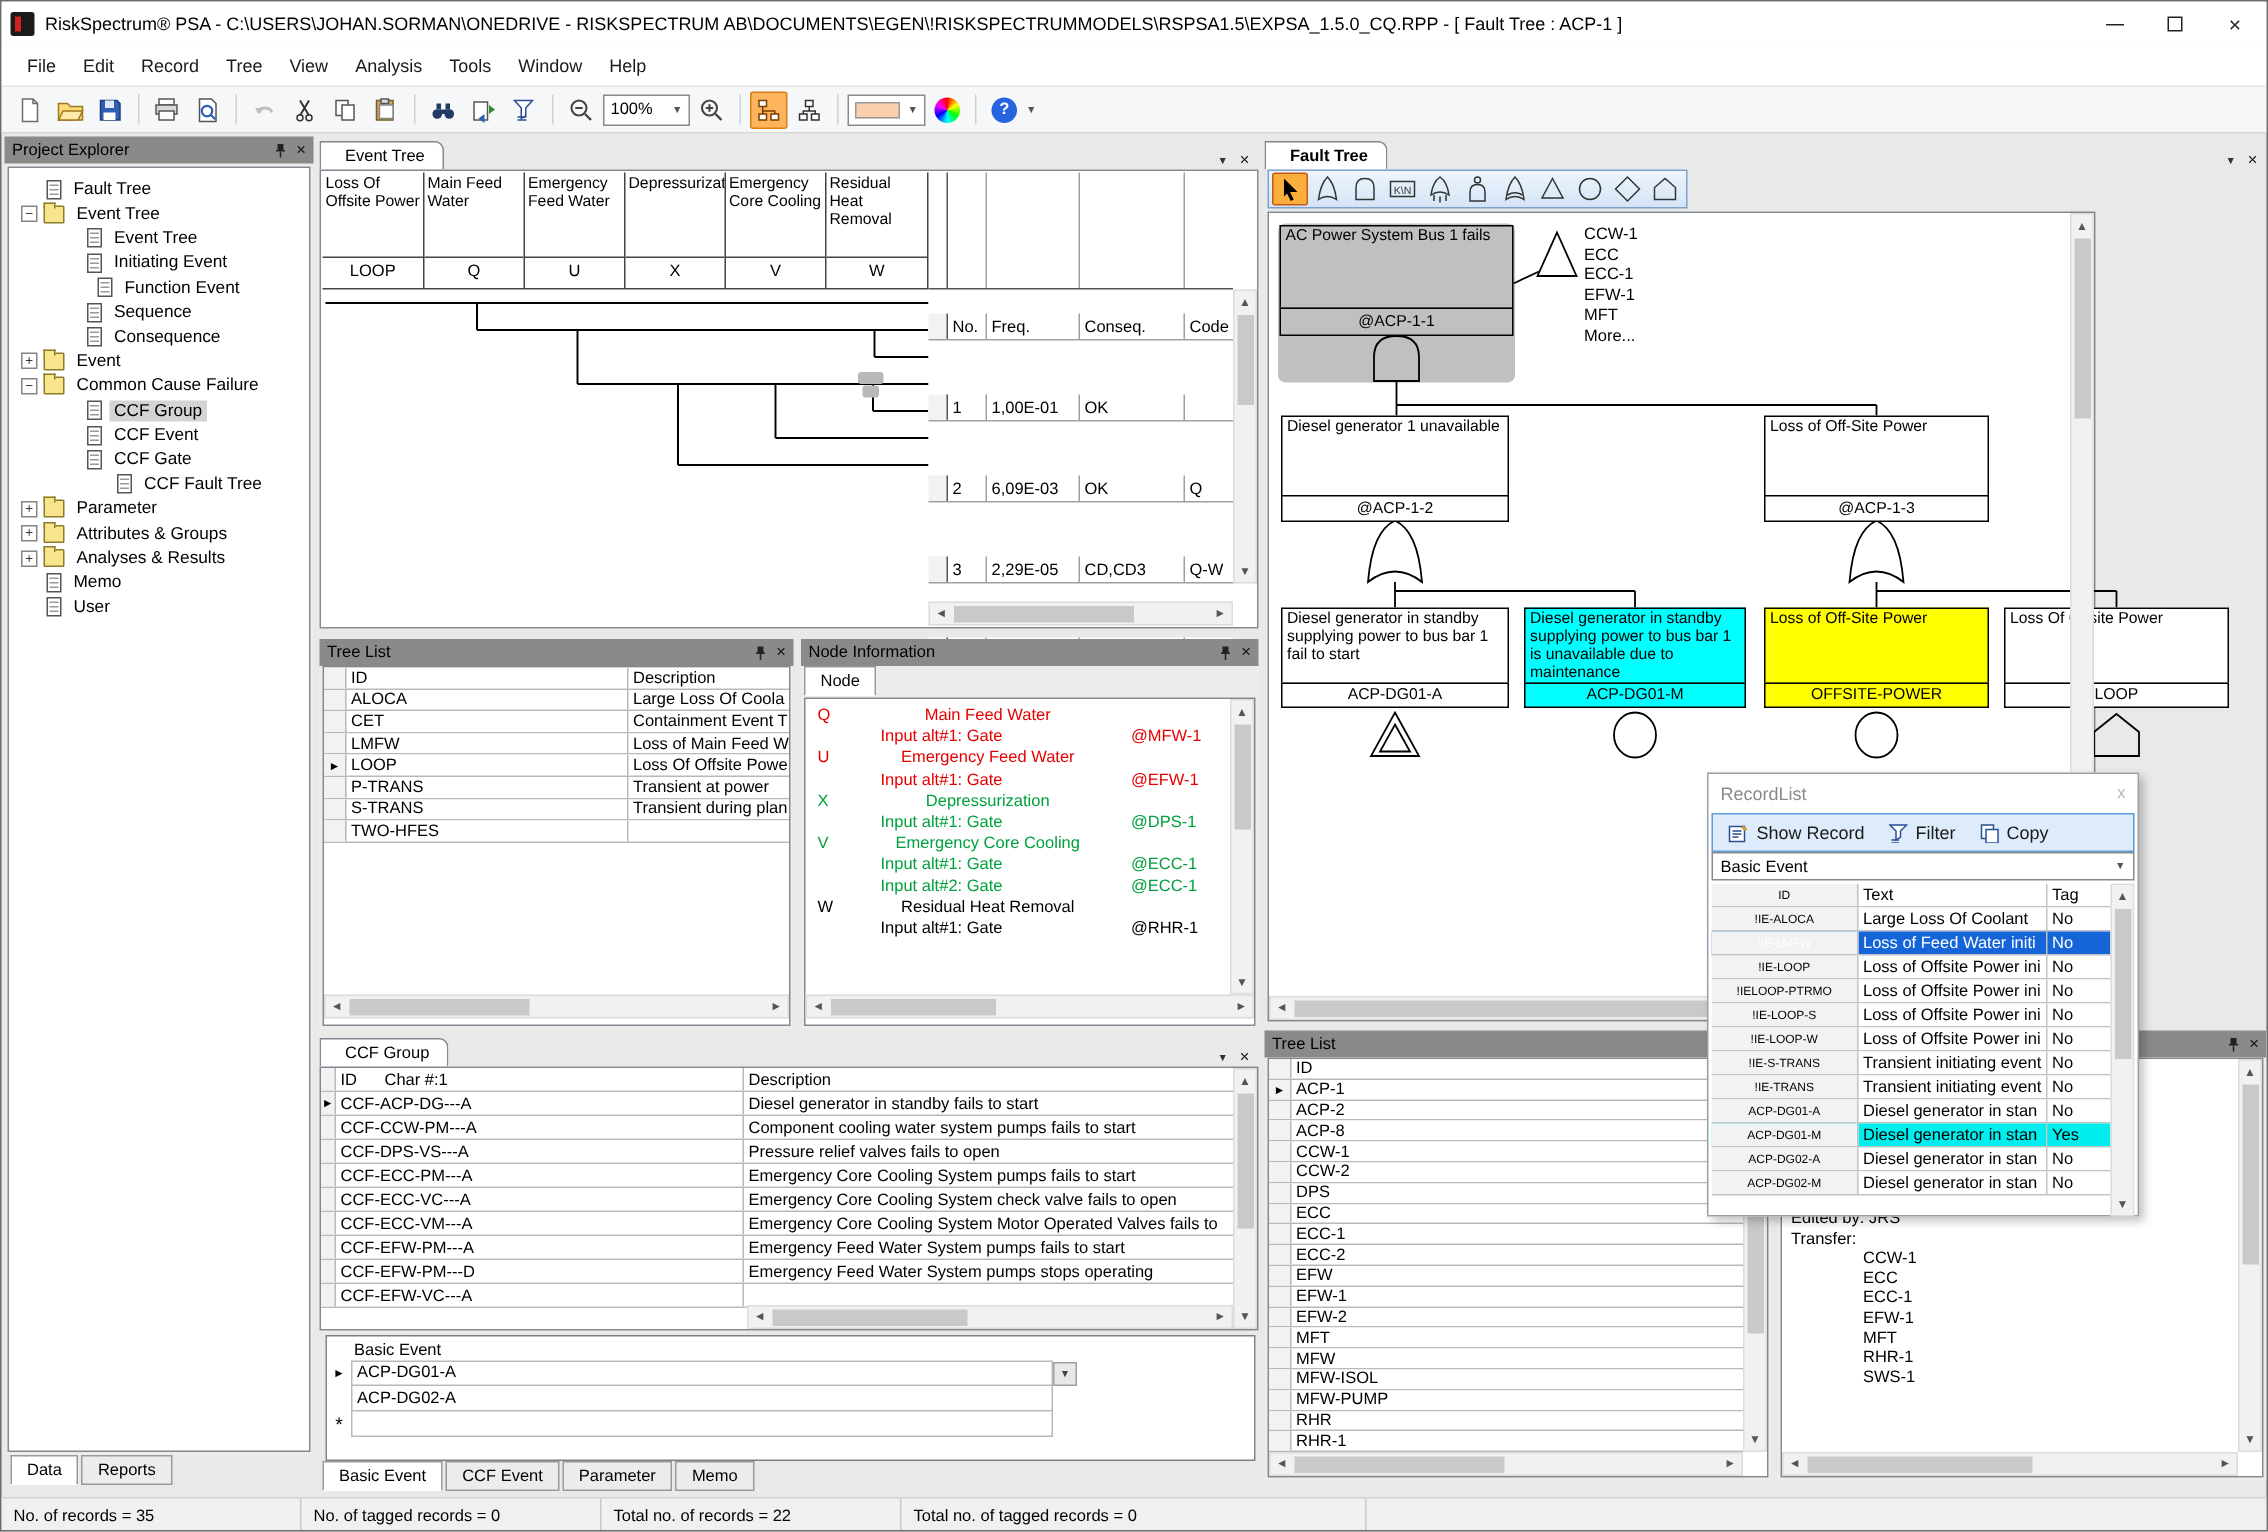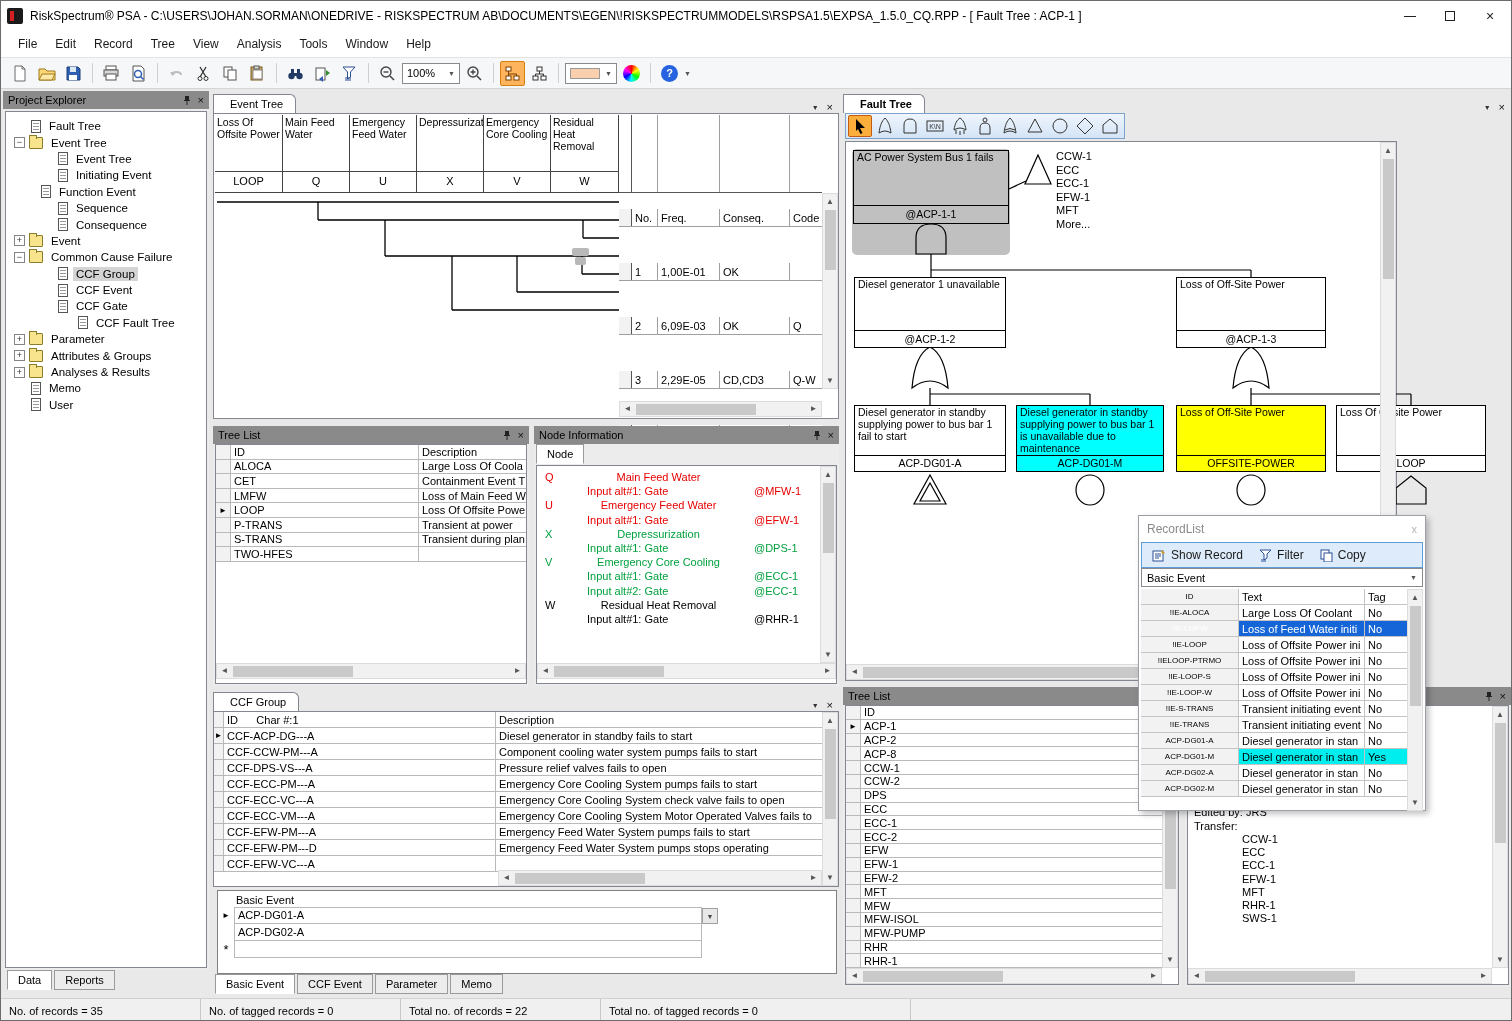--- a/index.html
+++ b/index.html
@@ -321,21 +321,21 @@
       <div class="pe-row" style="padding-left: 35px;">
         <span class="expander none"></span>
         <span class="nicon document"></span>
         <span class="pe-label">Event Tree</span>
       </div>
       <div class="pe-row" style="padding-left: 35px;">
         <span class="expander none"></span>
         <span class="nicon document"></span>
         <span class="pe-label">Initiating Event</span>
       </div>
-      <div class="pe-row" style="padding-left: 18px; align-items: center;">
+      <div class="pe-row" style="padding-left: 42px; align-items: center;">
         <span class="expander none"></span>
         <span class="nicon document"></span>
         <span class="pe-label">Function Event</span>
       </div>
       <div class="pe-row" style="padding-left: 35px;">
         <span class="expander none"></span>
         <span class="nicon document"></span>
         <span class="pe-label">Sequence</span>
       </div>
       <div class="pe-row" style="padding-left: 35px;">

